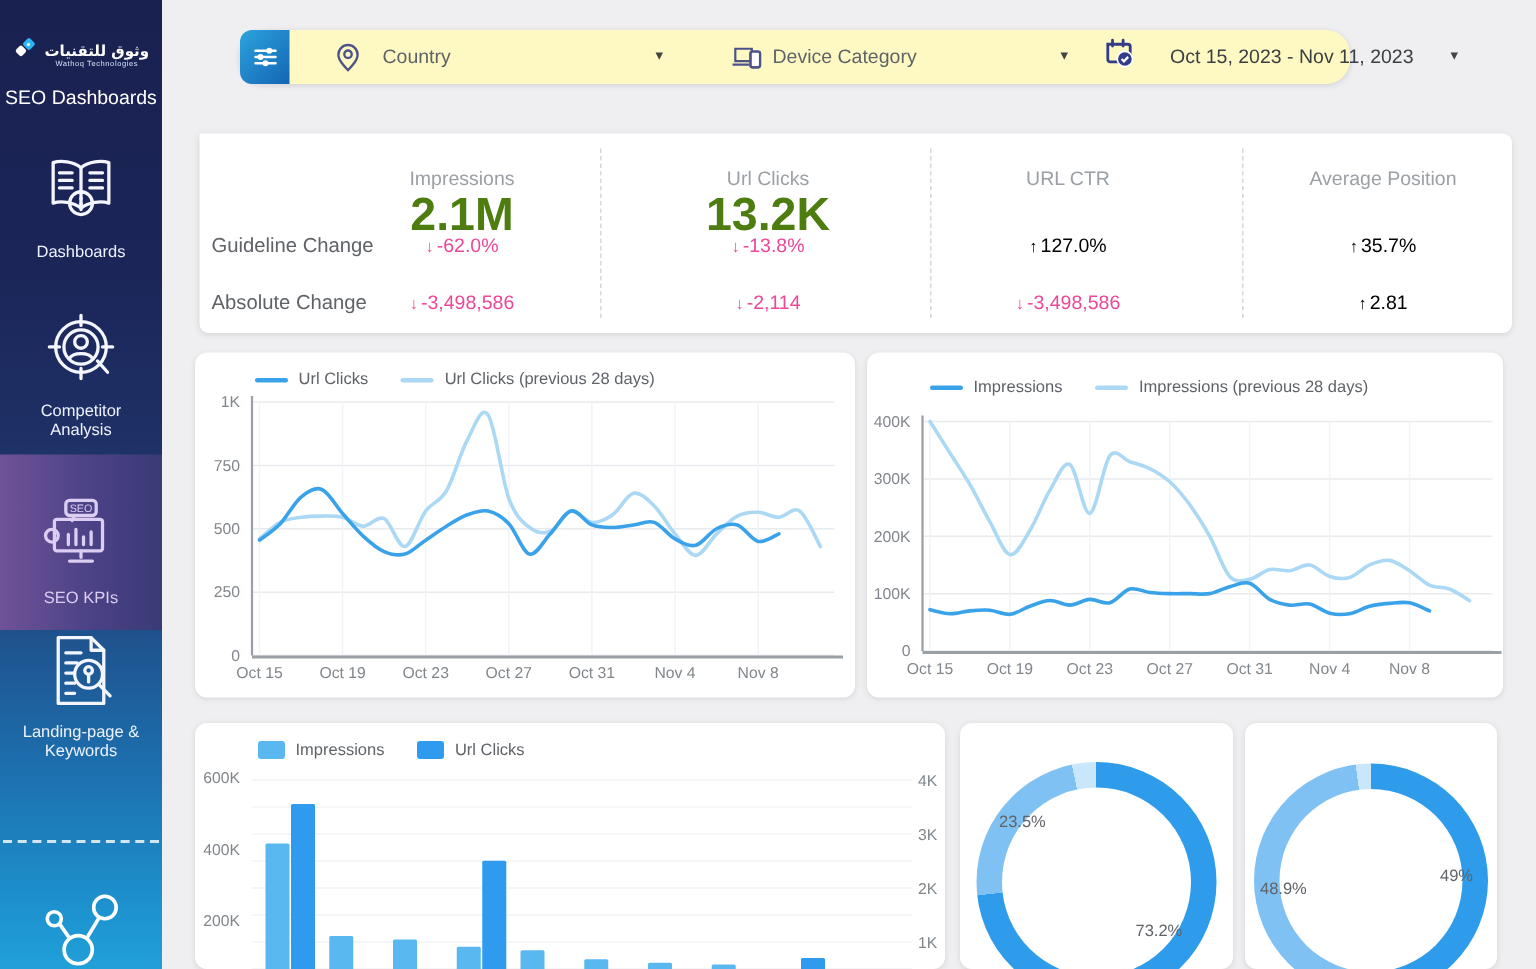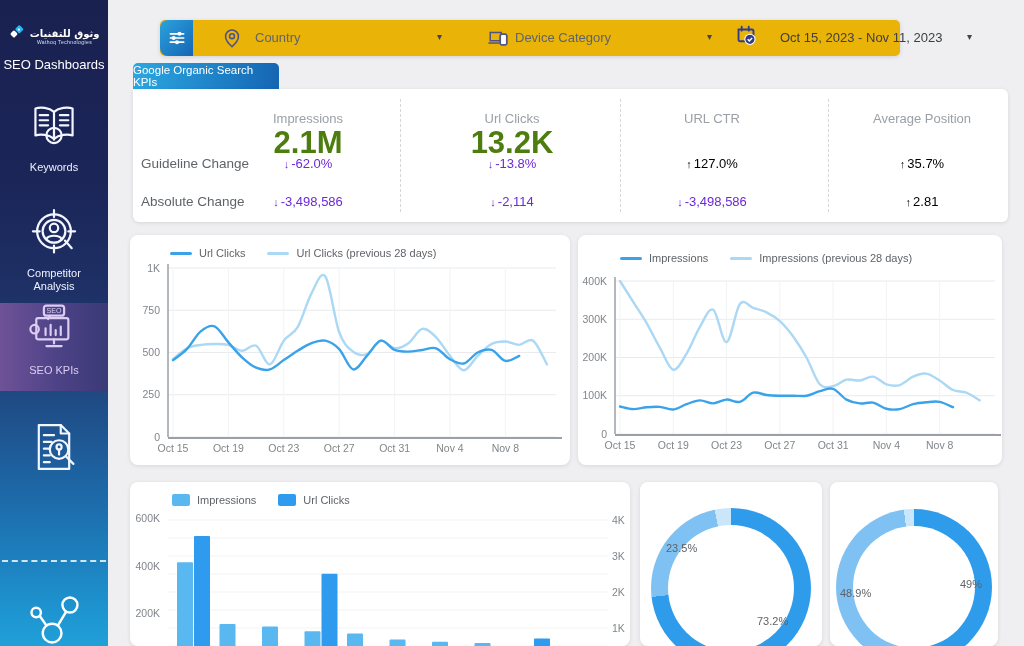--- a/index.html
+++ b/index.html
@@ -10,27 +10,27 @@
     background:linear-gradient(180deg,#192150 0%,#1b2558 28%,#1e3066 45%,#1f4b85 62%,#1d6cab 78%,#1d93cf 94%,#21a0d8 100%);}
   .logo{position:absolute;top:24px;left:0;width:108px;display:flex;justify-content:center;align-items:flex-end;gap:4px;color:#fff;}
   .logo-text{text-align:center;}
   .logo-ar{font-family:"DejaVu Sans",sans-serif;font-size:10px;font-weight:bold;line-height:11px;}
   .logo-sub{font-size:5px;color:#cfe3f7;letter-spacing:.4px;}
   .sidebar-title{position:absolute;top:57px;left:0;width:108px;text-align:center;color:#fff;font-size:13px;}
   .sidebar-item{position:absolute;left:0;width:108px;text-align:center;color:#eef2ff;cursor:pointer;}
   .sidebar-item .s-icon{color:#f4f6ff;}
   .sidebar-item .s-icon svg{width:54px;height:54px;stroke:currentColor;fill:none;stroke-width:2.6;stroke-linejoin:round;stroke-linecap:round;}
   .sidebar-item .s-label{font-size:11px;line-height:13px;margin-top:3px;padding:0 6px;}
-  .sidebar-item.active{background:linear-gradient(90deg,#6f5298 0%,#4c4286 55%,#3a3a77 100%);padding:0 0 14px;}
+  .sidebar-item.active{background:linear-gradient(90deg,#6f5298 0%,#4c4286 55%,#3a3a77 100%);padding:28px 0 14px;}
   .sidebar-item.active .s-icon,.sidebar-item.active .s-label{color:#dccdf2;}
   .sidebar-divider{position:absolute;top:560px;left:2px;width:104px;border-top:2px dashed rgba(255,255,255,.8);}
   .share-wrap{position:absolute;top:590px;left:0;width:108px;text-align:center;color:#fff;cursor:pointer;}
   .share-wrap svg{width:60px;height:60px;stroke:#fff;fill:none;stroke-width:2.6;}
   
-  .filter-bar{position:absolute;left:160px;top:20px;width:740px;height:36px;background:#eab308;border-radius:5px;
+  .filter-bar{position:absolute;left:160px;top:20px;width:740px;height:36px;background:#fef9c3;border-radius:16px;
     box-shadow:0 1px 4px rgba(0,0,0,.13);}
   .filter-btn{position:absolute;left:0;top:0;width:33px;height:36px;border:none;cursor:pointer;
     border-radius:8px 0 0 8px;background:linear-gradient(135deg,#2ba3dd,#1565b4);display:flex;align-items:center;justify-content:center;}
   .filter-btn svg{width:20px;height:20px;}
   .fseg{position:absolute;top:0;height:36px;cursor:pointer;}
   .fseg .ficon{position:absolute;top:7px;}
   .fseg .ficon svg{width:22px;height:22px;}
   .flabel{position:absolute;top:10px;font-size:13px;color:#5f6368;}
   .fcaret{position:absolute;top:11px;font-size:10px;color:#444;}
   .cal-icon svg{width:27px;height:27px;}
@@ -41,21 +41,21 @@
     border-radius:5px 5px 0 0;display:flex;align-items:center;justify-content:center;}
   .kpi-card{position:absolute;left:133px;top:89px;width:875px;height:133px;background:#fff;
     border-radius:0 6px 6px 6px;box-shadow:0 1px 4px rgba(0,0,0,.1);}
   .kpi-divider{position:absolute;top:10px;bottom:10px;border-left:1px dashed #d5d7da;}
   .kpi-rowlabel{position:absolute;left:8px;font-size:13.5px;color:#5f6368;}
   .kpi-col{position:absolute;width:170px;text-align:center;}
   .kpi-title{position:absolute;top:22px;width:100%;font-size:13px;color:#9aa0a6;}
   .kpi-value{position:absolute;top:36px;width:100%;font-size:31px;color:#4d7c0f;font-weight:bold;}
   .kpi-pct{position:absolute;top:67px;width:100%;font-size:13px;}
   .kpi-abs{position:absolute;top:105px;width:100%;font-size:13px;}
-  .neg{color:#6d28d9;} .pos{color:#000000;}
+  .neg{color:#ec4899;} .pos{color:#000000;}
   .arrow{font-size:11px;font-weight:bold;margin-right:2px;}
   
   .card{position:absolute;background:#fff;border-radius:8px;box-shadow:0 1px 4px rgba(0,0,0,.1);}
   #line-card-1{left:130px;top:235px;width:440px;height:230px;}
   #line-card-2{left:578px;top:235px;width:424px;height:230px;}
   #bar-card{left:130px;top:482px;width:500px;height:164px;overflow:hidden;}
   #donut-card-1{left:640px;top:482px;width:182px;height:164px;overflow:hidden;}
   #donut-card-2{left:830px;top:482px;width:168px;height:164px;overflow:hidden;}
   .legend{position:absolute;display:flex;align-items:center;font-size:11px;color:#5f6368;}
   .leg-item{display:flex;align-items:center;margin-right:22px;}
@@ -89,21 +89,21 @@
     <div class="sidebar-title">SEO Dashboards</div>
     <nav id="sidebar-items">
         <div class="sidebar-item" style="top: 100px;">
           <div class="s-icon"><svg viewBox="0 0 64 64">
               <path d="M32 14c-6-5-16-6-22-4v32c6-2 16-1 22 4 6-5 16-6 22-4V10c-6-2-16-1-22 4z"></path>
               <path d="M32 14v30"></path>
               <path d="M15 18h10M15 24h10M15 30h10M39 18h10M39 24h10M39 30h10"></path>
               <circle cx="32" cy="42" r="9"></circle>
               <path d="M32 38v1M32 42v5"></path>
             </svg></div>
-          <div class="s-label">Keywords</div>
+          <div class="s-label">Dashboards</div>
         </div>
         <div class="sidebar-item" style="top: 206px;">
           <div class="s-icon"><svg viewBox="0 0 64 64">
               <circle cx="32" cy="30" r="20"></circle>
               <circle cx="32" cy="30" r="13.5"></circle>
               <path d="M32 5v8M32 47v8M7 30h8M49 30h8"></path>
               <circle cx="32" cy="26" r="5"></circle>
               <path d="M23 39c2.5-5 15.5-5 18 0"></path>
               <path d="M45 41l8 9"></path>
             </svg></div>
@@ -124,20 +124,21 @@
         <div class="sidebar-item" style="top: 420px;">
           <div class="s-icon"><svg viewBox="0 0 64 64">
               <path d="M14 6h26l10 10v42H14z"></path>
               <path d="M40 6v10h10"></path>
               <path d="M20 18h12M20 26h9M20 34h7M20 42h7M20 50h7"></path>
               <circle cx="38" cy="35" r="11"></circle>
               <circle cx="38" cy="32" r="3"></circle>
               <path d="M38 35v6"></path>
               <path d="M46 43l9 9"></path>
             </svg></div>
+          <div class="s-label">Landing-page &amp; Keywords</div>
         </div>
       </nav>
     <div class="sidebar-divider"></div>
     <div class="share-wrap">
       <svg viewBox="0 0 64 64">
         <circle cx="30" cy="46" r="10"></circle>
         <circle cx="13" cy="24" r="5"></circle>
         <circle cx="49" cy="16" r="8"></circle>
         <path d="M24 38L17 28M36 38l9-15"></path>
       </svg>
@@ -189,21 +190,20 @@
           <path d="M8.5 3.5v5M17.5 3.5v5" stroke="#333d87" stroke-width="2.4" stroke-linecap="round"></path>
           <circle cx="19" cy="19.5" r="6.5" fill="#333d87" stroke="#ffffff" stroke-width="1.4"></circle>
           <path d="M16.2 19.5l2 2 3.6-3.8" stroke="#ffffff" stroke-width="1.9"></path>
         </svg>
       </span>
       <span class="flabel date-text" style="left:55px;">Oct 15, 2023 - Nov 11, 2023</span>
       <span class="fcaret" style="left:242px;">▾</span>
     </div>
   </div>
 
-  <div class="kpi-tab">Google Organic Search KPIs</div>
 
   <section class="kpi-card">
     <div class="kpi-rowlabel" style="top:67px;">Guideline Change</div>
     <div class="kpi-rowlabel" style="top:105px;">Absolute Change</div>
     <div class="kpi-divider" style="left:267px;"></div>
     <div class="kpi-divider" style="left:487px;"></div>
     <div class="kpi-divider" style="left:695px;"></div>
     <div id="kpi-cols">
         <div class="kpi-col" style="left: 90px; top: 0px; height: 133px;">
           <div class="kpi-title">Impressions</div>

